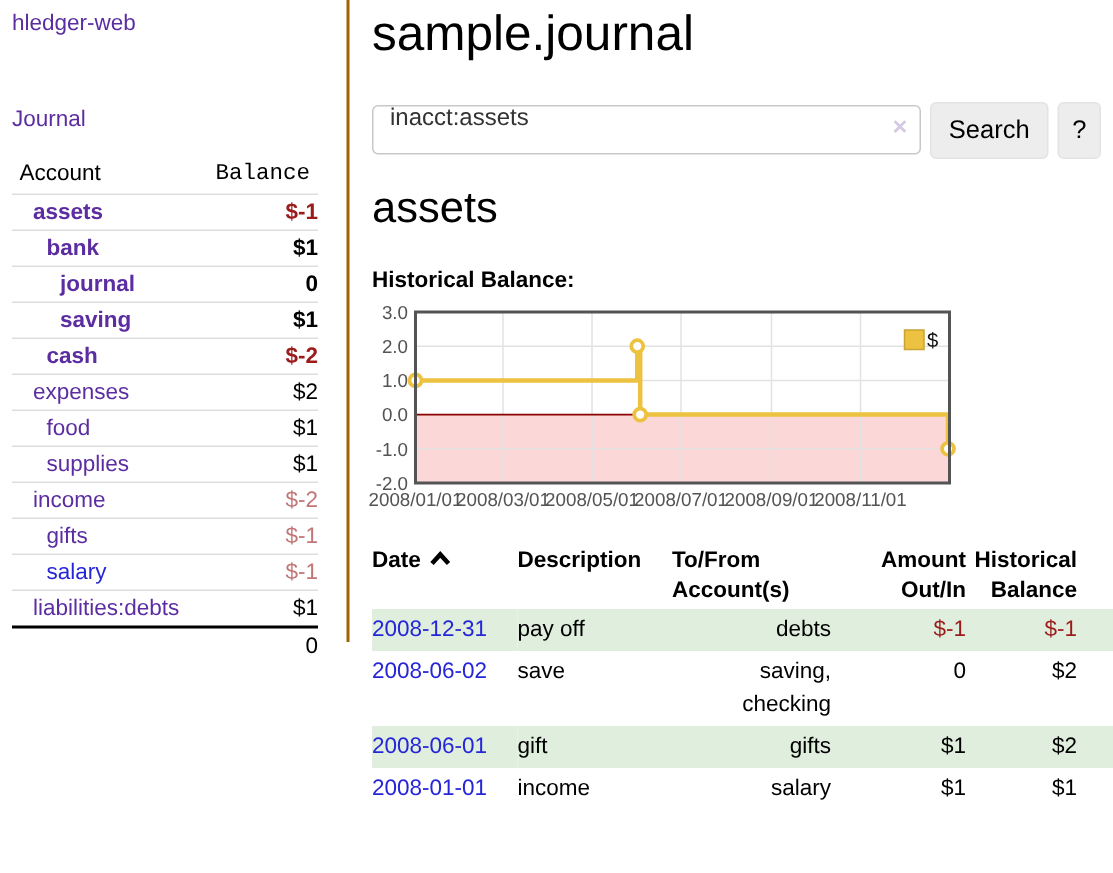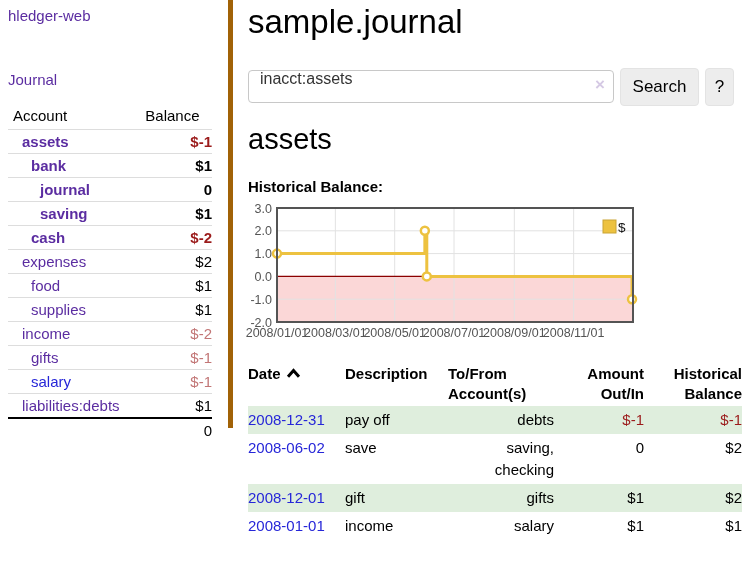--- a/index.html
+++ b/index.html
@@ -15,27 +15,27 @@
   html,body{margin:0;padding:0;}
   body{
     width:742px;height:582px;position:relative;overflow:hidden;
     background:#fff;color:#000;
     font-family:"Liberation Sans","DejaVu Sans",sans-serif;
     font-size:15px;
   }
   a{text-decoration:none;cursor:pointer;}
 
   
-  .sidebar{position:absolute;left:0;top:0;width:233px;height:428px;border-right:5px solid #a16207;}
+  .sidebar{position:absolute;left:0;top:0;width:233px;height:428px;border-right:2px solid #a16207;}
   .brand{position:absolute;left:8px;top:7px;font-size:15px;color:var(--purple);}
   .nav-journal{position:absolute;left:8px;top:71px;font-size:15px;color:var(--purple);}
   .acct-table{position:absolute;left:8px;top:103px;width:204px;border-collapse:collapse;font-size:15px;}
   .acct-table th{font-weight:400;padding:3px 0 4px;line-height:19px;border-bottom:1px solid var(--rule);}
   .acct-table th.h-account{text-align:left;padding-left:5px;}
-  .acct-table th.h-balance{text-align:left;}
+  .acct-table th.h-balance{text-align:center;font-family:Liberation Mono, monospace;}
   .acct-table td{padding:2px 0;line-height:19px;border-top:1px solid var(--rule);vertical-align:middle;}
   .acct-table tbody tr:first-child td{border-top:none;}
   .acct-table td.bal{text-align:right;}
   .acct-link{color:var(--purple);}
   .acct-link.bold{font-weight:bold;}
   .acct-link.blue{color:var(--blue);}
   .bal.strong{font-weight:bold;color:#000;}
   .bal.negative-strong{font-weight:bold;color:var(--neg-strong);}
   .bal.normal{color:#000;}
   .bal.negative-muted{color:var(--neg-muted);}
@@ -59,21 +59,21 @@
   .chart-label{position:absolute;left:0;top:178px;font-size:15px;font-weight:bold;}
 
   .chart{position:absolute;left:-8px;top:196px;width:402px;height:156px;}
   .chart svg{overflow:visible;display:block;}
 
   
   .register{position:absolute;left:0;top:362px;width:494px;border-collapse:collapse;table-layout:fixed;font-size:15px;}
   .register th{font-weight:bold;vertical-align:top;padding:2px 0;line-height:20px;}
   .register th.c-date,.register th.c-desc,.register th.c-accts{text-align:left;margin-left:28px;}
   .register th.c-amt,.register td.c-amt{text-align:right;padding-right:2px;}
-  .register th.c-bal,.register td.c-bal{text-align:right;padding-right:0;}
+  .register th.c-bal,.register td.c-bal{text-align:right;padding-right:24px;}
   .register td{padding:3px 0;line-height:22px;vertical-align:top;}
   .register td.c-accts{padding-right:12px;text-align:right;}
   .register tbody tr:nth-child(odd){background:var(--stripe);}
   .date-link{color:var(--blue);}
   .neg{color:var(--neg-strong);}
   .sort-icon{margin-left:5px;vertical-align:0px;}
 </style>
 </head>
 <body>
 
@@ -227,21 +227,21 @@
           <td class="c-bal neg">$-1</td>
         </tr>
         <tr>
           <td class="c-date"><a class="date-link">2008-06-02</a></td>
           <td class="c-desc">save</td>
           <td class="c-accts">saving, checking</td>
           <td class="c-amt">0</td>
           <td class="c-bal">$2</td>
         </tr>
         <tr>
-          <td class="c-date"><a class="date-link">2008-12-01</a></td>
+          <td class="c-date"><a class="date-link">2008-06-01</a></td>
           <td class="c-desc">gift</td>
           <td class="c-accts">gifts</td>
           <td class="c-amt">$1</td>
           <td class="c-bal">$2</td>
         </tr>
         <tr>
           <td class="c-date"><a class="date-link">2008-01-01</a></td>
           <td class="c-desc">income</td>
           <td class="c-accts">salary</td>
           <td class="c-amt">$1</td>

